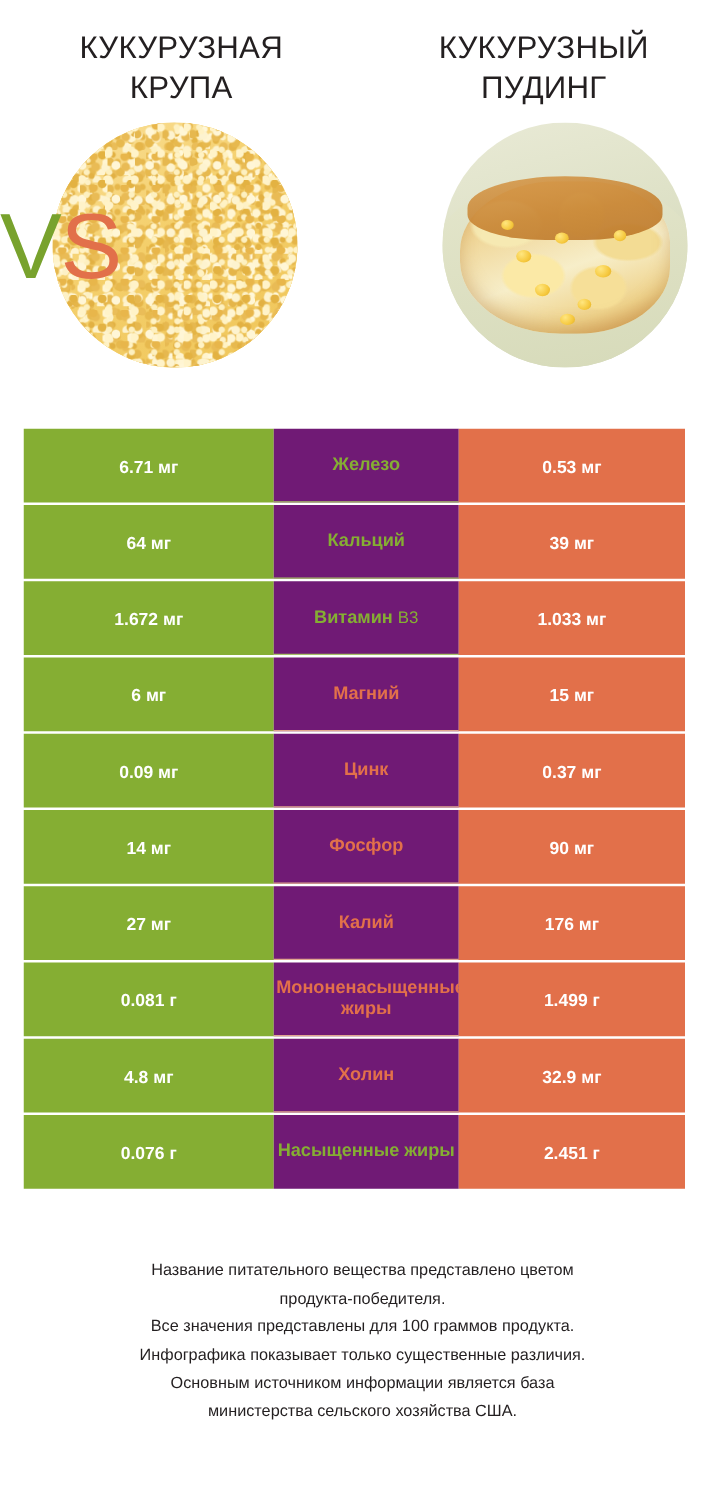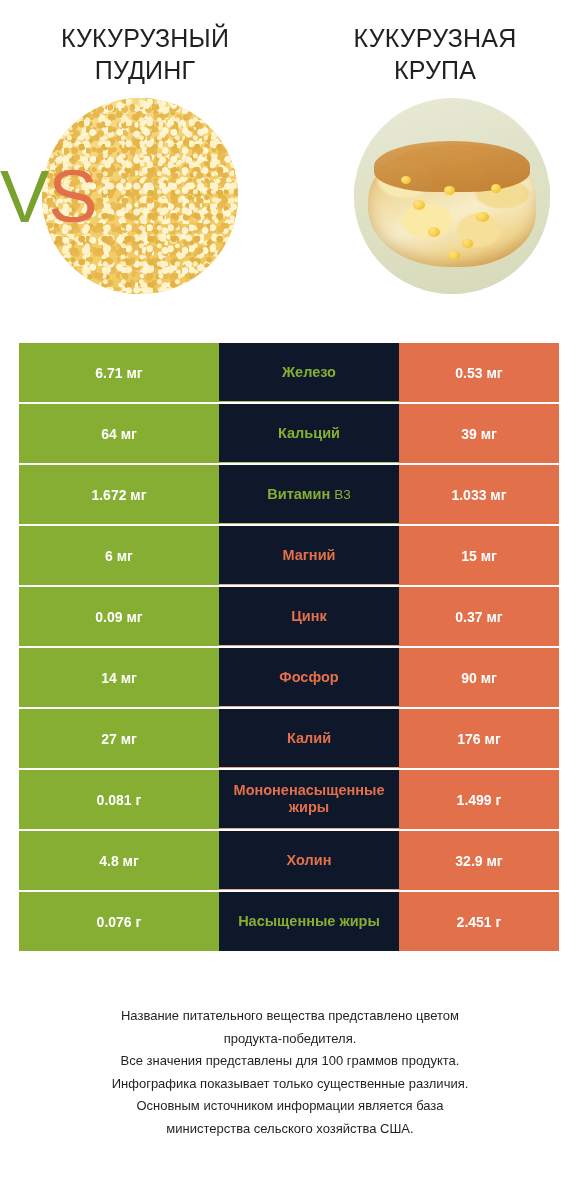--- a/index.html
+++ b/index.html
@@ -187,29 +187,29 @@
     height: 100%;
   }
   .cell-left {
     width: 200px;
     background: #85ae33;
     color: #ffffff;
     font-size: 14px;
     font-weight: 700;
   }
   .cell-right {
-    width: 160px;
+    width: 181px;
     background: #e2704a;
     color: #ffffff;
     font-size: 14px;
     font-weight: 700;
   }
   .cell-mid {
-    width: 180px;
-    background: #0f172a;
+    width: 148px;
+    background: #701a75;
     font-size: 14.5px;
     font-weight: 700;
     text-align: center;
     line-height: 17px;
     padding: 0 2px;
     overflow: hidden;
     white-space: nowrap;
   }
   .cell-mid.wrap { white-space: normal; }
   .cell-mid .nutrient {
@@ -239,26 +239,26 @@
     white-space: pre-line;
   }
 </style>
 </head>
 <body>
 
 <div class="infographic">
 
   <div class="titles">
     <div class="title-col">
+      <div class="title-text">КУКУРУЗНАЯ
+КРУПА</div>
+    </div>
+    <div class="title-col">
       <div class="title-text">КУКУРУЗНЫЙ
 ПУДИНГ</div>
-    </div>
-    <div class="title-col">
-      <div class="title-text">КУКУРУЗНАЯ
-КРУПА</div>
     </div>
   </div>
 
   <div class="hero">
     <div class="hero-img left">
       <div class="grits"></div>
     </div>
 
     <div class="vs">
       <span class="v">V</span><span class="s">S</span>

